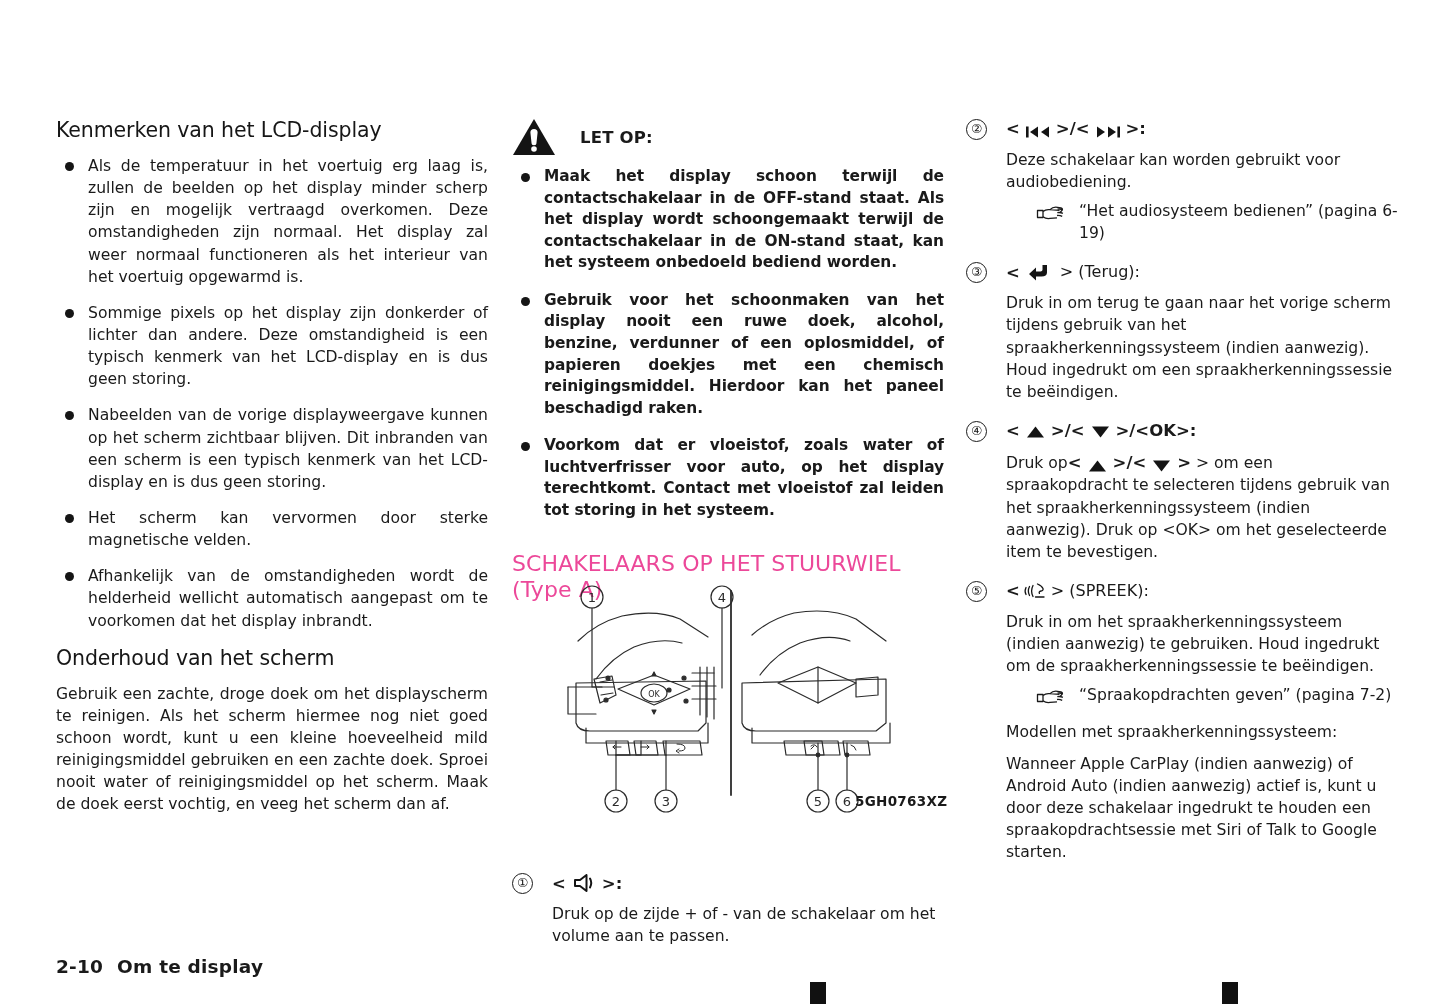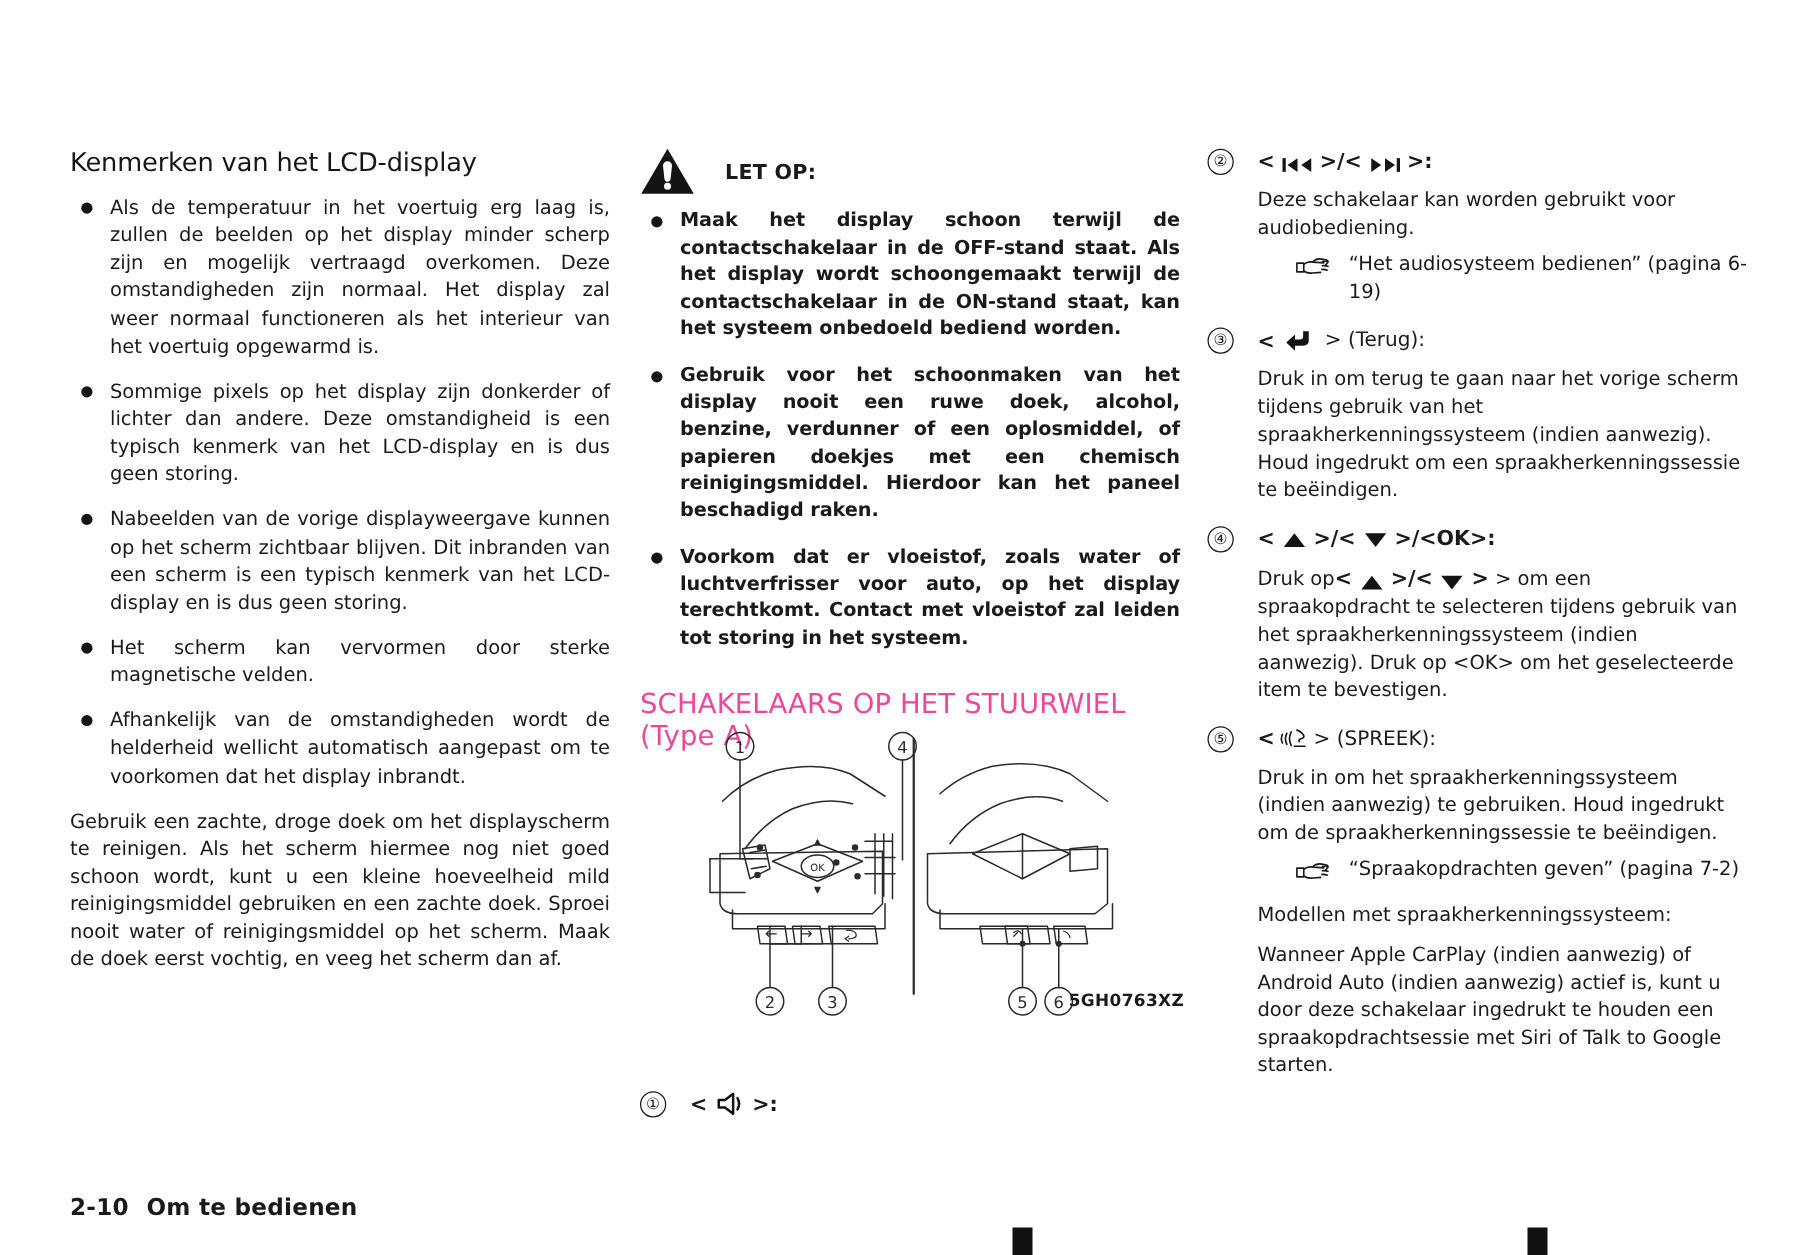--- a/index.html
+++ b/index.html
@@ -222,20 +222,21 @@
     <h2 class="h-section">Kenmerken van het LCD-display</h2>
 
     <ul class="bullets">
       <li>Als de temperatuur in het voertuig erg laag is, zullen de beelden op het display minder scherp zijn en mogelijk vertraagd overkomen. Deze omstandigheden zijn normaal. Het display zal weer normaal functioneren als het interieur van het voertuig opgewarmd is.</li>
       <li>Sommige pixels op het display zijn donkerder of lichter dan andere. Deze omstandigheid is een typisch kenmerk van het LCD-display en is dus geen storing.</li>
       <li>Nabeelden van de vorige displayweergave kunnen op het scherm zichtbaar blijven. Dit inbranden van een scherm is een typisch kenmerk van het LCD-display en is dus geen storing.</li>
       <li>Het scherm kan vervormen door sterke magnetische velden.</li>
       <li>Afhankelijk van de omstandigheden wordt de helderheid wellicht automatisch aangepast om te voorkomen dat het display inbrandt.</li>
     </ul>
 
+    <h2 class="h-section" style="margin-top:14px;">Onderhoud van het scherm</h2>
 
     <p class="body">Gebruik een zachte, droge doek om het displayscherm te reinigen. Als het scherm hiermee nog niet goed schoon wordt, kunt u een kleine hoeveelheid mild reinigingsmiddel gebruiken en een zachte doek. Sproei nooit water of reinigingsmiddel op het scherm. Maak de doek eerst vochtig, en veeg het scherm dan af.</p>
   </div>
 
   <div class="col" id="col-2">
 
     <div class="caution-head">
       <span class="ic ic-warn">
         <svg viewBox="0 0 44 38" width="44" height="38" aria-hidden="true">
           <path d="M22 1 L43 37 L1 37 Z" fill="#141414"></path>
@@ -262,20 +263,21 @@
         <div class="num-title">
           <span class="ang">&lt;</span>
           <span class="ic ic-speaker">
             <svg viewBox="0 0 22 18" width="22" height="18" aria-hidden="true">
               <path d="M2 6 H7 L13.5 1 V17 L7 12 H2 Z" fill="none" stroke="#141414" stroke-width="2" stroke-linejoin="round"></path>
               <path d="M17 4.5 Q19.5 9 17 13.5" fill="none" stroke="#141414" stroke-width="2" stroke-linecap="round"></path>
             </svg>
           </span>
           <span class="ang">&gt;:</span>
         </div>
+        <p class="num-body">Druk op de zijde + of - van de schakelaar om het volume aan te passen.</p>
       </div>
     </div>
   </div>
 
   <div class="figure">
     <svg viewBox="0 0 380 232" width="380" height="232" aria-hidden="true">
       <g fill="none" stroke="#2b2b2b" stroke-width="1.2" stroke-linejoin="round" stroke-linecap="round">
 
         <circle cx="36" cy="14" r="11"></circle>
         <circle cx="166" cy="14" r="11"></circle>
@@ -483,18 +485,18 @@
           </span>
           <span class="reftext">“Spraakopdrachten geven” (pagina 7-2)</span>
         </div>
         <p class="num-body" style="margin-top:14px;">Modellen met spraakherkenningssysteem:</p>
         <p class="num-body" style="">Wanneer Apple CarPlay (indien aanwezig) of Android Auto (indien aanwezig) actief is, kunt u door deze schakelaar ingedrukt te houden een spraakopdrachtsessie met Siri of Talk to Google starten.</p>
       </div>
     </div>
   </div>
 
   <div class="footer">
-    <span class="pg">2-10</span><span>Om te bedienen</span>
+    <span class="pg">2-10</span><span>Om te display</span>
   </div>
   <div class="tab-mark" id="tab-mark-1"></div>
   <div class="tab-mark" id="tab-mark-2"></div>
 
 </div>
 
 </body></html>

